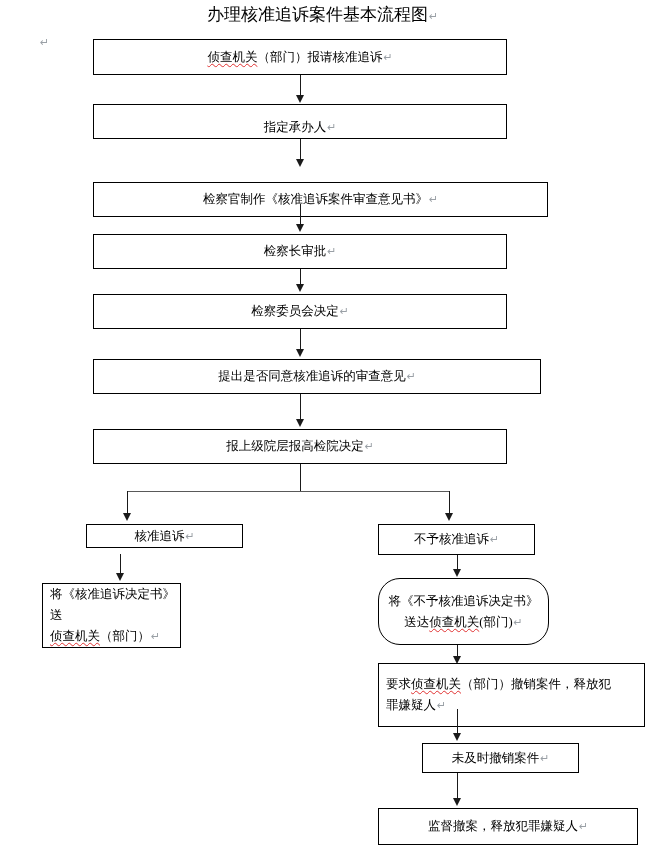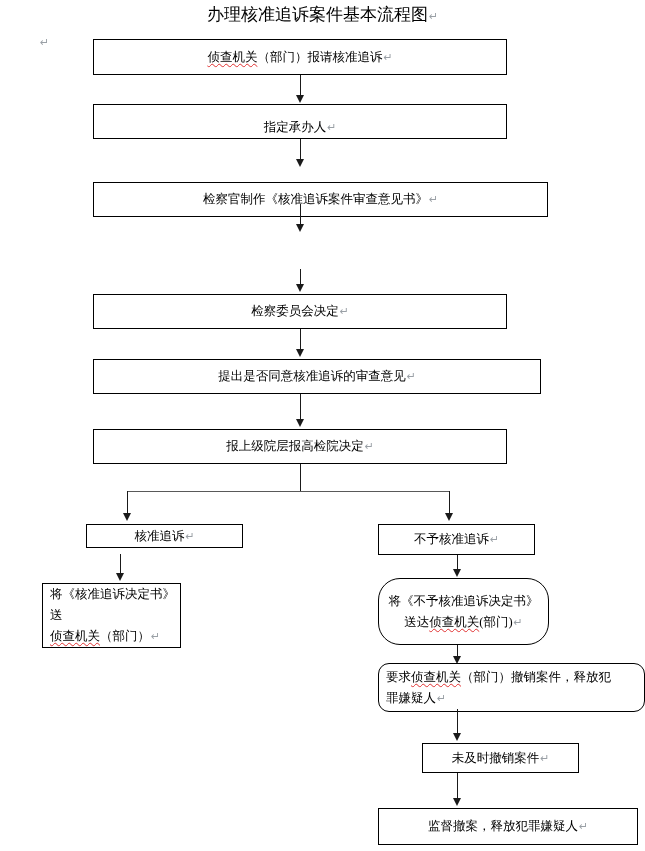--- a/index.html
+++ b/index.html
@@ -117,20 +117,23 @@
   </div>
   <div class="vline" style="left:300px; top:139px; height:22px;"></div>
   <div class="arrow" style="left:296px; top:159px;"></div>
 
   <div class="node center" style="left:93px; top:169px; width:455px; height:35px;margin-top:13px;">
     <span class="txt"><span>检察官制作《核准追诉案件审查意见书》</span><span class="pilcrow">↵</span></span>
   </div>
   <div class="vline" style="left:300px; top:204px; height:22px;"></div>
   <div class="arrow" style="left:296px; top:224px;"></div>
 
+  <div class="node center" style="left:93px; top:234px; width:414px; height:35px;">
+    <span class="txt"><span>检察长审批</span><span class="pilcrow">↵</span></span>
+  </div>
   <div class="vline" style="left:300px; top:269px; height:17px;"></div>
   <div class="arrow" style="left:296px; top:284px;"></div>
 
   <div class="node center" style="left:93px; top:294px; width:414px; height:35px;">
     <span class="txt"><span>检察委员会决定</span><span class="pilcrow">↵</span></span>
   </div>
   <div class="vline" style="left:300px; top:329px; height:22px;"></div>
   <div class="arrow" style="left:296px; top:349px;"></div>
 
   <div class="node center" style="left:93px; top:359px; width:448px; height:35px;">
@@ -167,21 +170,21 @@
   </div>
   <div class="vline" style="left:457px; top:555px; height:16px;"></div>
   <div class="arrow" style="left:453px; top:569px;"></div>
 
   <div class="node center" style="left:378px; top:578px; width:171px; height:67px;border-radius:22px;">
     <span class="txt"><span>将《不予核准追诉决定书》</span><br><span>送达</span><span class="sp">侦查机关</span><span>(部门)</span><span class="pilcrow">↵</span></span>
   </div>
   <div class="vline" style="left:457px; top:645px; height:16px;"></div>
   <div class="arrow" style="left:453px; top:656px;"></div>
 
-  <div class="node left" style="left:378px; top:663px; width:267px; height:49px;border-radius:11px;">
+  <div class="node left" style="left:378px; top:663px; width:267px; height:64px;">
     <span class="txt"><span>要求</span><span class="sp">侦查机关</span><span>（部门）撤销案件，释放犯</span><br><span>罪嫌疑人</span><span class="pilcrow">↵</span></span>
   </div>
   <div class="vline" style="left:457px; top:709px; height:26px;"></div>
   <div class="arrow" style="left:453px; top:733px;"></div>
 
   <div class="node center" style="left:378px; top:743px; width:157px; height:30px;margin-left:44px;">
     <span class="txt"><span>未及时撤销案件</span><span class="pilcrow">↵</span></span>
   </div>
   <div class="vline" style="left:457px; top:773px; height:27px;"></div>
   <div class="arrow" style="left:453px; top:798px;"></div>

